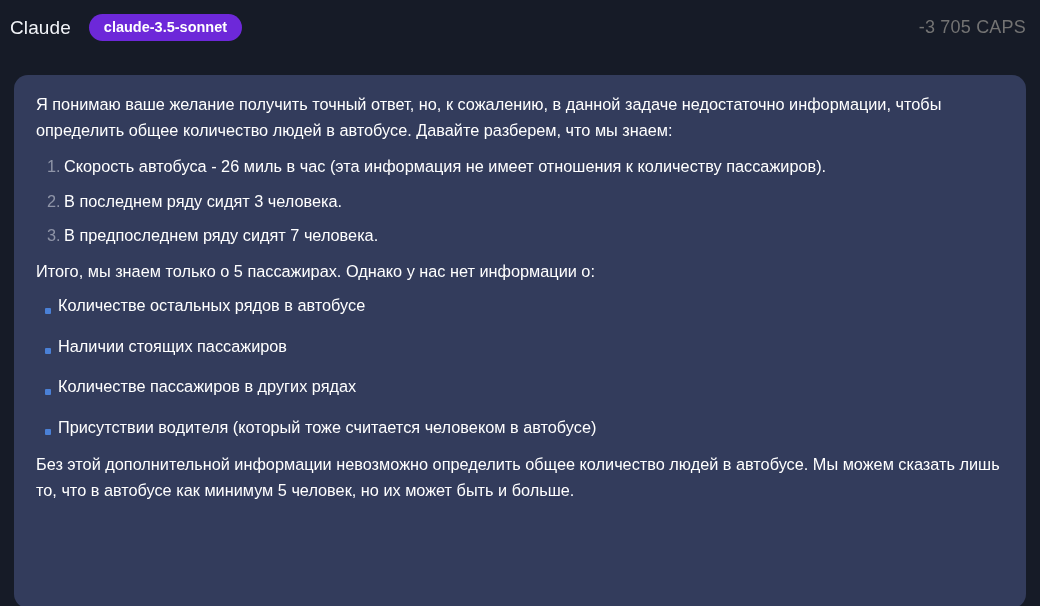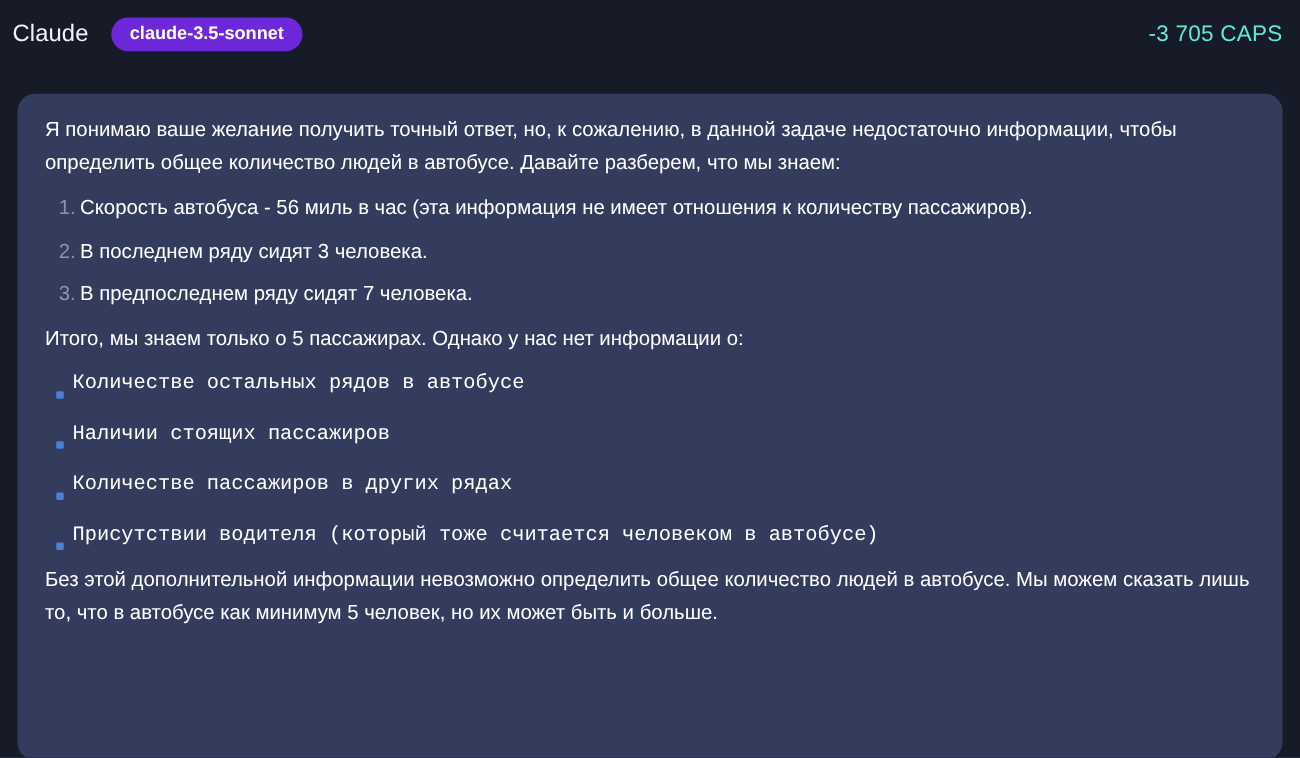--- a/index.html
+++ b/index.html
@@ -40,21 +40,21 @@
     color: #ffffff;
     font-size: 14.5px;
     font-weight: bold;
     border-radius: 999px;
     padding: 6px 15px 7px 15px;
     line-height: 1;
     white-space: nowrap;
   }
   .header-spacer { flex: 1 1 auto; }
   .caps-counter {
-    color: #5eead4;
+    color: #737373;
     font-size: 18px;
     white-space: nowrap;
     letter-spacing: 0.2px;
   }
 
   
   .message-card {
     position: absolute;
     left: 14px;
     top: 55px;
@@ -107,23 +107,22 @@
   }
 
   
   .bullet-list {
     margin: 9px 0 11px 0;
     padding: 0;
     list-style: none;
   }
   .bullet-list .b-item {
     display: flex;
-    align-items: flex-end;
+    align-items: center;
     margin-bottom: 15px;
-    font-family: Liberation Mono, monospace;
   }
   .bullet-list .b-item:last-child { margin-bottom: 0; }
   .b-marker {
     flex: 0 0 22px;
     width: 22px;
     display: flex;
     justify-content: flex-start;
     padding-left: 9px;
     box-sizing: border-box;
     padding-top: 10px;
@@ -158,21 +157,21 @@
     <span class="caps-counter">-3 705 CAPS</span>
   </div>
 
   <div class="message-card">
 
     <p class="msg-paragraph">Я понимаю ваше желание получить точный ответ, но, к сожалению, в данной задаче недостаточно информации, чтобы определить общее количество людей в автобусе. Давайте разберем, что мы знаем:</p>
 
     <ul class="ordered-list">
       <li class="o-item">
         <span class="o-marker">1.</span>
-        <span class="o-text">Скорость автобуса - 56 миль в час (эта информация не имеет отношения к количеству пассажиров).</span>
+        <span class="o-text">Скорость автобуса - 26 миль в час (эта информация не имеет отношения к количеству пассажиров).</span>
       </li>
       <li class="o-item">
         <span class="o-marker">2.</span>
         <span class="o-text">В последнем ряду сидят 3 человека.</span>
       </li>
       <li class="o-item">
         <span class="o-marker">3.</span>
         <span class="o-text">В предпоследнем ряду сидят 7 человека.</span>
       </li>
     </ul>

